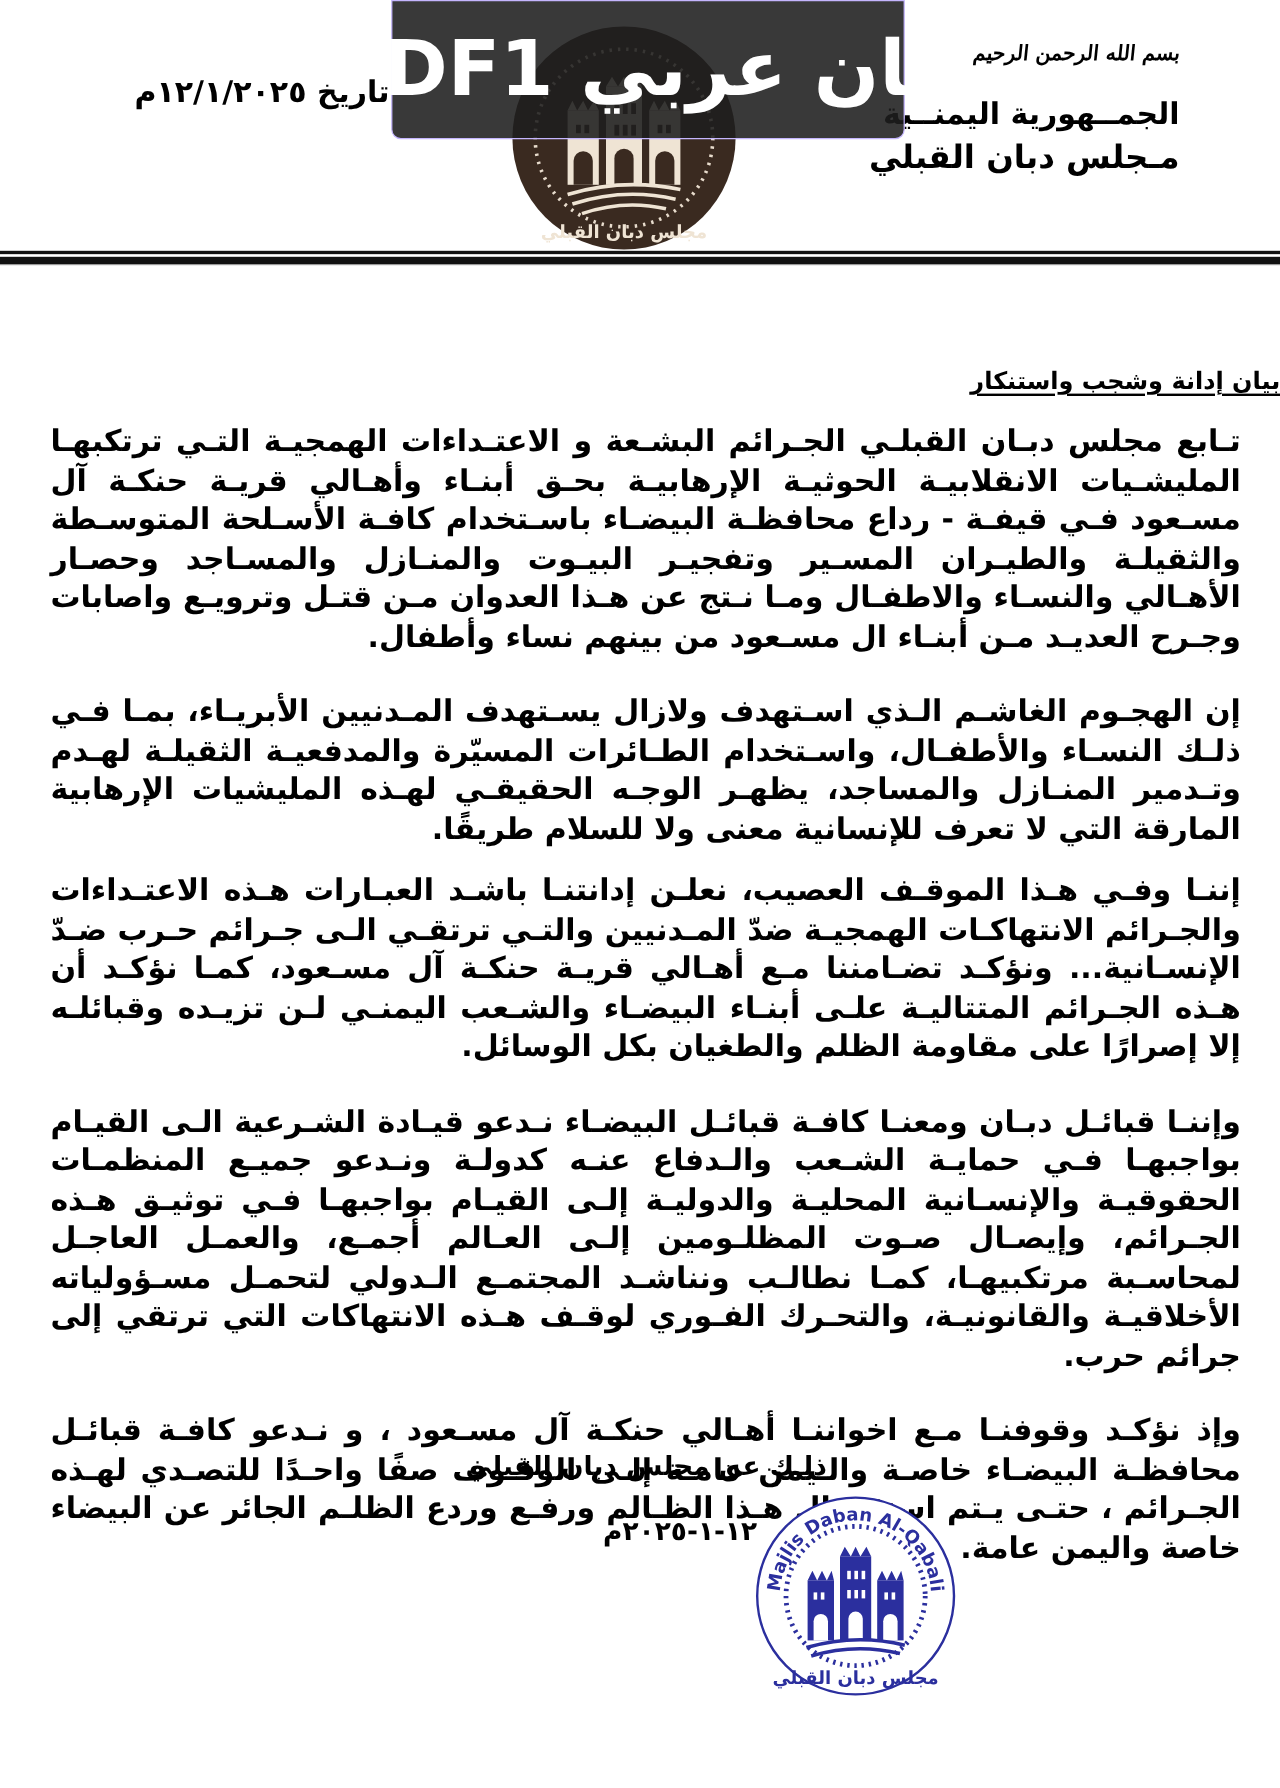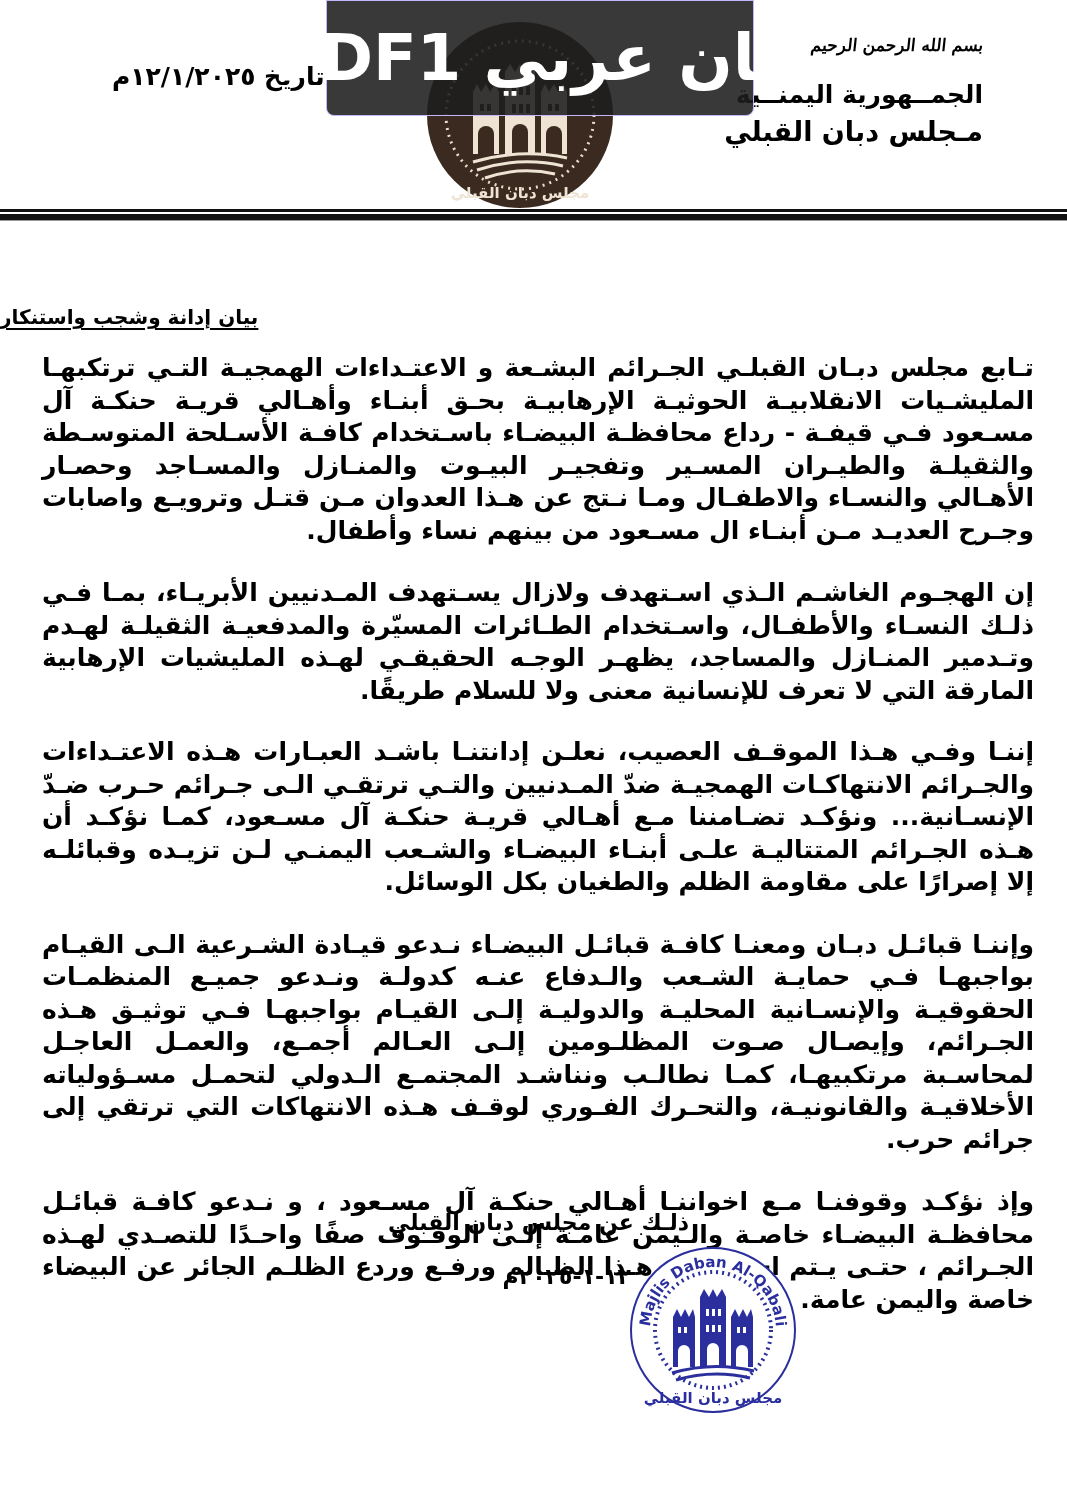--- a/index.html
+++ b/index.html
@@ -28,26 +28,26 @@
     direction: rtl; white-space: nowrap;
   }
 
   .divider { position: absolute; left: 0; width: 1067px; top: 209px; }
   .divider .l1 { height: 3px; background: #111; }
   .divider .gap { height: 2px; background: #fff; }
   .divider .l2 { height: 6px; background: #111; }
   .divider .l3 { height: 1px; background: #999; }
 
   
-  .doc-title { position: absolute; left: 0; width: 1067px; top: 305px; text-align: left; font-size: 20px; font-weight: bold; text-decoration: underline; text-underline-offset: 4px; direction: rtl; }
+  .doc-title { position: absolute; left: 0; width: 1067px; top: 305px; text-align: right; font-size: 20px; font-weight: bold; text-decoration: underline; text-underline-offset: 4px; direction: rtl; }
 
   
   .body-text { position: absolute; left: 42px; width: 992px; top: 352px; direction: rtl; }
   .para { font-size: 25px; font-weight: bold; line-height: 32.5px; text-align: justify; text-align-last: right; margin: 0 0 30px 0; }
-  .para.p2 { margin-bottom: 29px; }
+  .para.p2 { margin-bottom: 19px; }
 
   
   .issuer { position: absolute; right: 378px; top: 1210px; font-size: 22px; font-weight: bold; direction: rtl; white-space: nowrap; }
   .footer-date { position: absolute; right: 436px; top: 1264px; font-size: 22px; font-weight: bold; direction: rtl; white-space: nowrap; }
   .stamp { position: absolute; left: 628px; top: 1245px; width: 170px; height: 170px; }
 </style>
 </head>
 <body>
 
 <div class="hdr-right">

